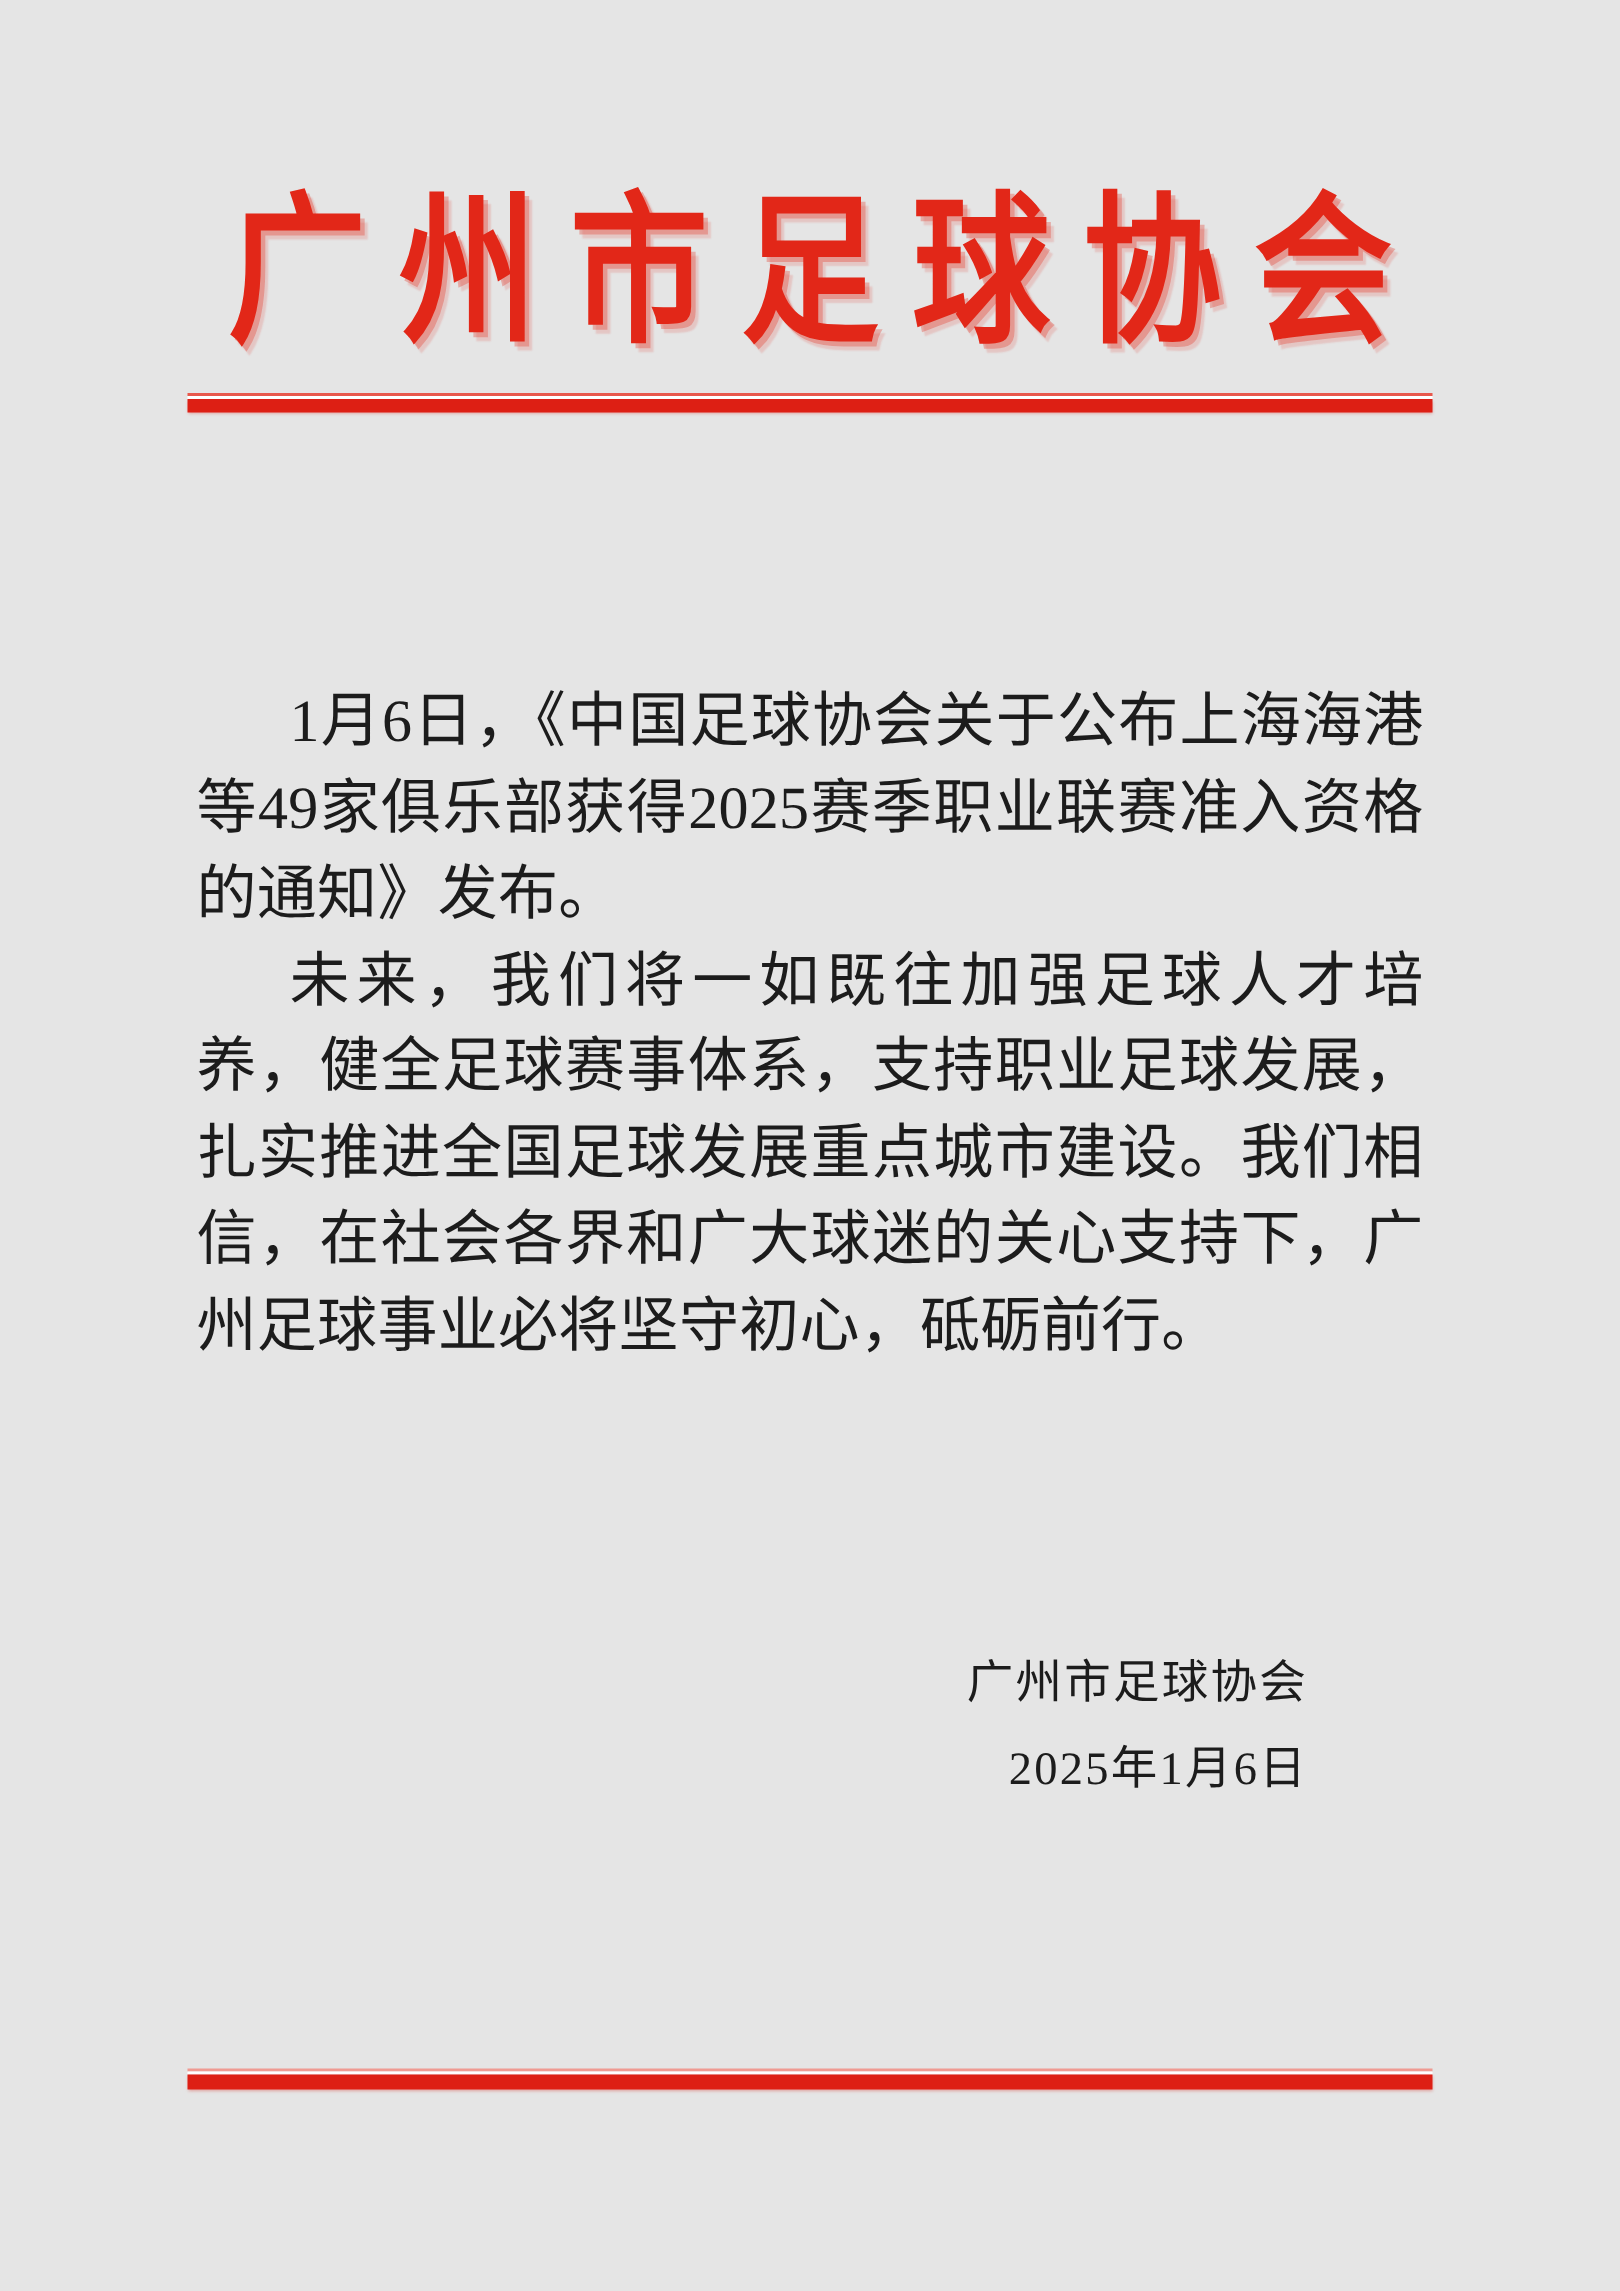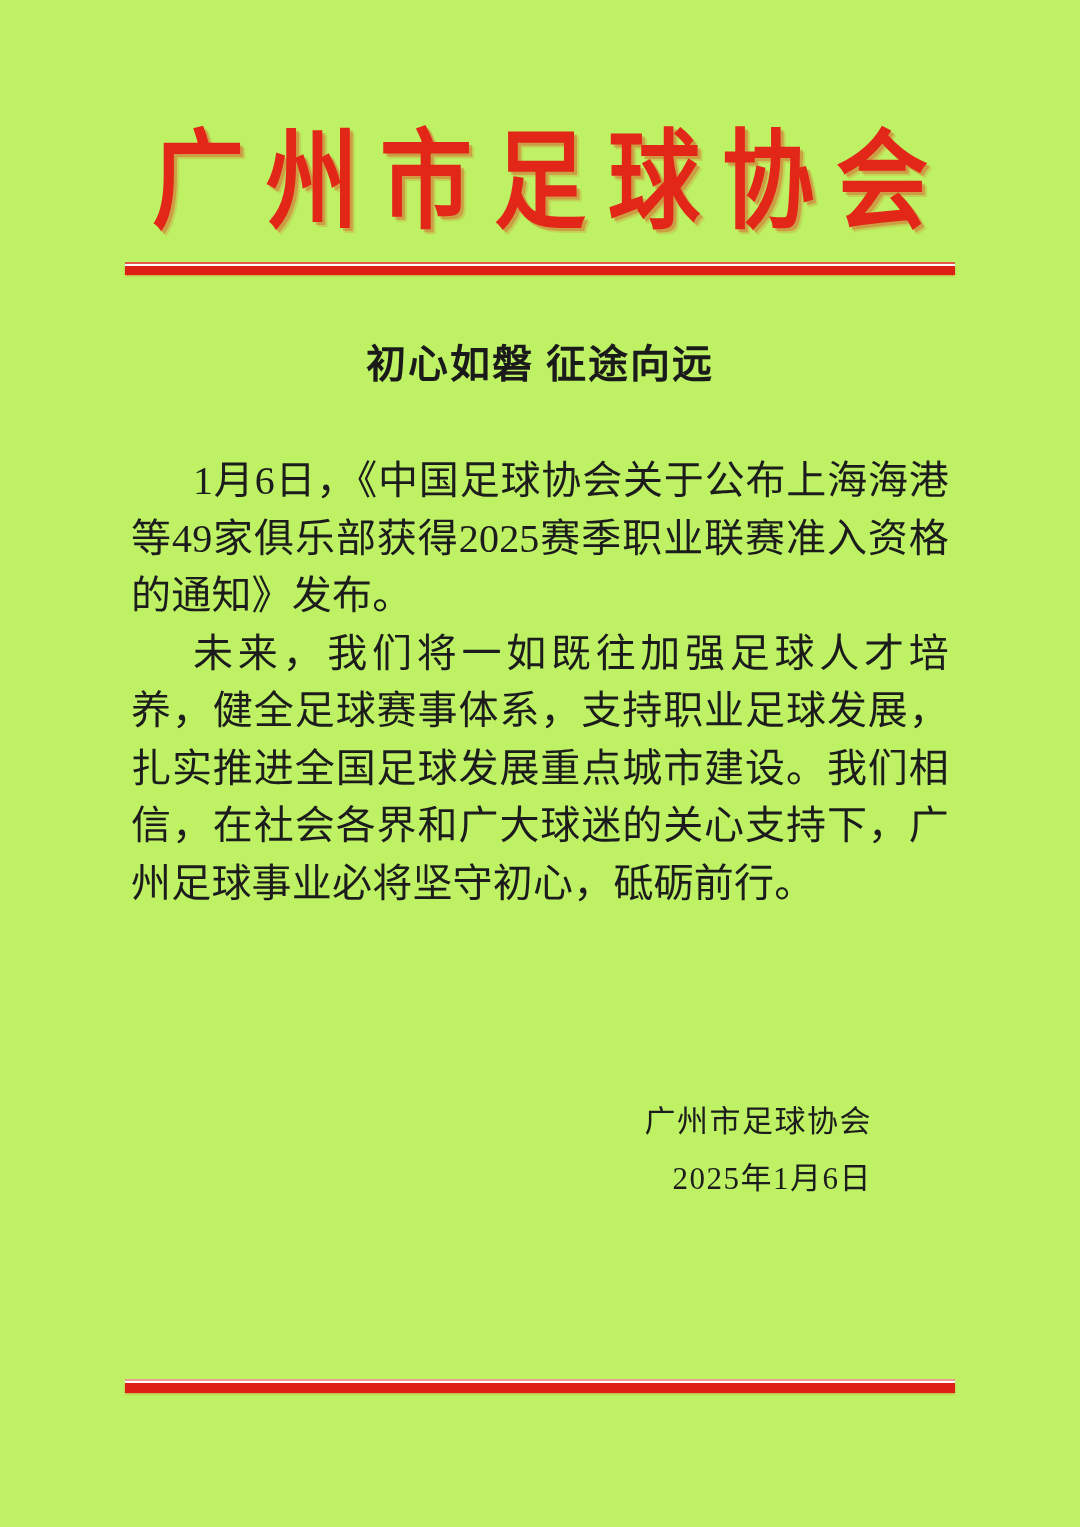--- a/index.html
+++ b/index.html
@@ -7,21 +7,21 @@
     margin: 0;
     padding: 0;
     background: #ffffff;
   }
 
   .page {
     position: relative;
     width: 1080px;
     height: 1527px;
     margin: 0 auto;
-    background: #bef264;
+    background: #e5e5e5;
     overflow: hidden;
     font-family: "Liberation Serif", "DejaVu Serif", serif;
     -webkit-font-smoothing: antialiased;
   }
 
   
   .masthead {
     position: absolute;
     top: 122px;
     left: 0;
@@ -139,21 +139,20 @@
   <div class="masthead">
     <div class="masthead-title">广州市足球协会</div>
   </div>
 
   <div class="rule-group top">
     <div class="rule-thin"></div>
     <div class="rule-gap"></div>
     <div class="rule-thick"></div>
   </div>
 
-  <div class="doc-title">初心如磐  征途向远</div>
 
   <div class="body-block">
     <p class="para">1月6日，《中国足球协会关于公布上海海港等49家俱乐部获得2025赛季职业联赛准入资格的通知》发布。</p>
     <p class="para">未来，我们将一如既往加强足球人才培养，健全足球赛事体系，支持职业足球发展，扎实推进全国足球发展重点城市建设。我们相信，在社会各界和广大球迷的关心支持下，广州足球事业必将坚守初心，砥砺前行。</p>
   </div>
 
   <div class="signoff">
     <div class="signoff-line">广州市足球协会</div>
     <div class="signoff-line">2025年1月6日</div>
   </div>

